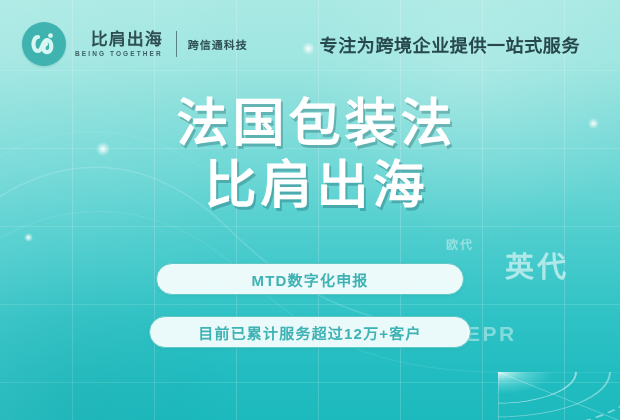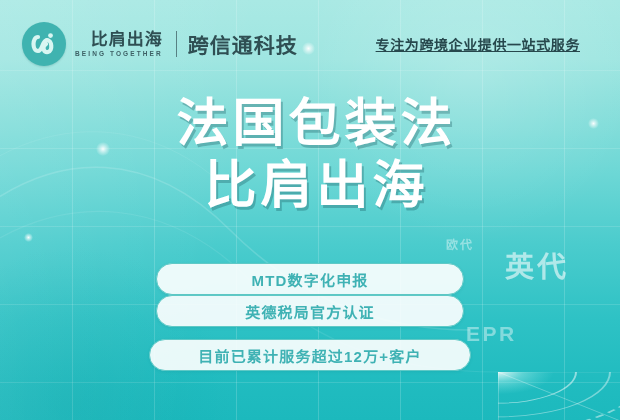--- a/index.html
+++ b/index.html
@@ -104,33 +104,32 @@
     letter-spacing: 2.1px;
   }
   .brand-divider {
     width: 1px;
     height: 26px;
     background: #4a6e72;
     opacity: .85;
     margin: 0 11px 0 13px;
   }
   .brand-sub {
-    font-size: 21px;
+    font-size: 11px;
     font-weight: 700;
     color: #2f4f53;
     letter-spacing: 1px;
   }
   .tagline {
     margin-left: auto;
-    font-size: 14px;
+    font-size: 18px;
     font-weight: 700;
     color: #27484d;
     letter-spacing: .6px;
     padding-right: 18px;
-    text-decoration: underline;
   }
 
   
   .wm {
     position: absolute;
     font-weight: 700;
     color: rgba(255,255,255,0.42);
     letter-spacing: 2px;
     pointer-events: none;
   }
@@ -157,20 +156,21 @@
 
   
   .pills {
     position: absolute;
     left: 0;
     right: 0;
     top: 263px;
     display: flex;
     flex-direction: column;
     align-items: center;
+    gap: 9px;
   }
   .pill {
     display: inline-flex;
     align-items: center;
     justify-content: center;
     height: 30px;
     padding: 0 24px;
     border-radius: 16px;
     border: 1.6px solid #5fc9c6;
     background: rgba(255,255,255,0.90);
@@ -272,17 +272,16 @@
   <div class="wm wm-yingdai">英代</div>
   <div class="wm wm-epr">EPR</div>
 
   <div class="headline">
     <span class="l1">法国包装法</span>
     <span class="l2">比肩出海</span>
   </div>
 
   <div class="pills">
     <div class="pill w1">MTD数字化申报</div>
-    <div class="pill w2">英德税局官方认证</div>
     <div class="pill w3">目前已累计服务超过12万+客户</div>
   </div>
 
 </div>
 
 </body></html>

